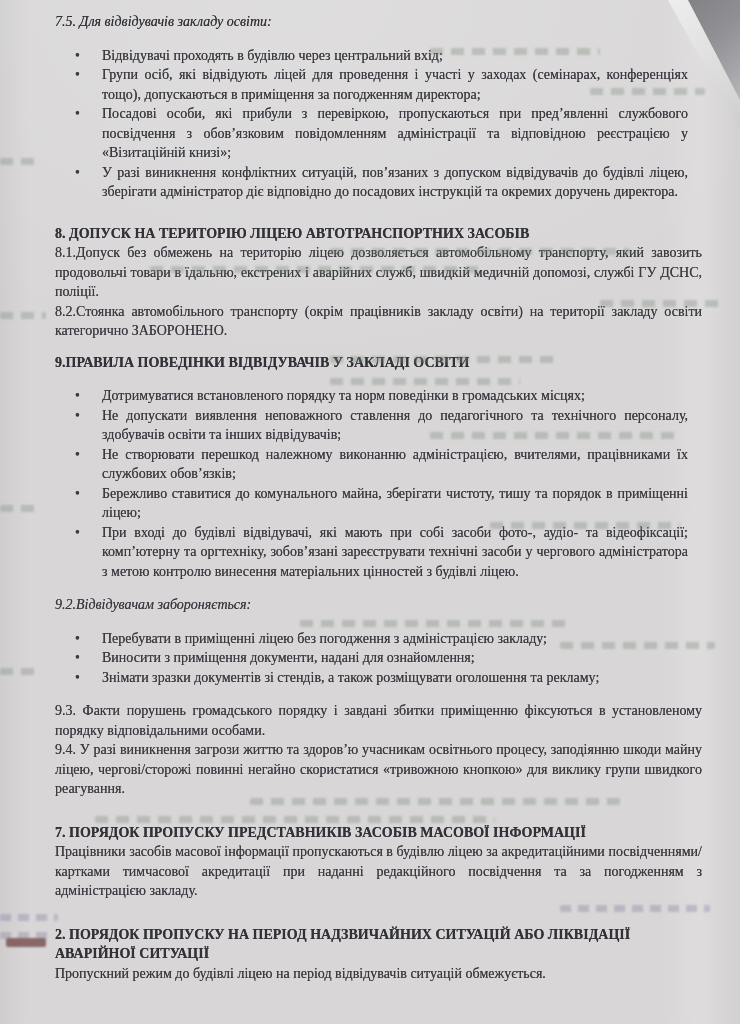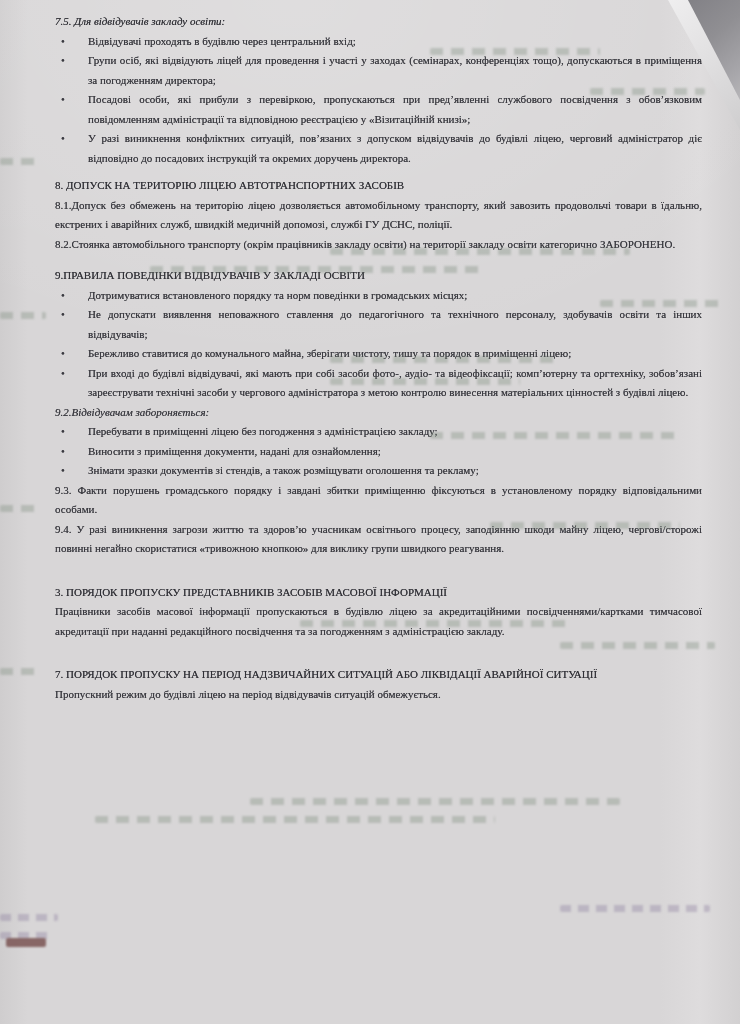--- a/index.html
+++ b/index.html
@@ -22,27 +22,27 @@
     background:linear-gradient(140deg,#efeeef 0%,#e2e1e2 45%,#cfcecf 100%);
   }
   .corner-dark{
     position:absolute;top:0;left:688px;width:52px;height:100px;
     clip-path:polygon(100% 0,100% 100%,0 0);
     background:linear-gradient(140deg,#828186 0%,#908f93 40%,#a5a4a8 75%,#b6b5b8 100%);
   }
   .content{
     position:absolute;top:0;left:0;width:740px;
     padding:12px 38px 0 55px;box-sizing:border-box;
-    color:#3a3a40;font-size:11px;line-height:19.5px;
+    color:#3a3a40;font-size:14px;line-height:19.5px;
     text-shadow:0 0 .6px rgba(58,58,64,.85);
   }
   p{margin:0;text-align:justify;}
-  .h{font-weight:normal;color:#313137;text-align:left;}
+  .h{font-weight:bold;color:#313137;text-align:left;}
   .lead-italic{font-style:italic;}
-  ul{list-style:none;margin:0;padding:0;}
+  ul{list-style:none;margin:14px;padding:0;}
   li{position:relative;padding-left:33px;text-align:justify;}
   li::before{content:"•";position:absolute;left:6px;top:0;color:#3a3a40;}
   .gap8{height:8px;} .gap12{height:12px;} .gap24{height:24px;}
   
   .bleed{
     position:absolute;height:7px;border-radius:2px;
     background:repeating-linear-gradient(90deg, rgba(122,138,122,.34) 0 13px, rgba(122,138,122,0) 13px 21px);
     filter:blur(1.3px);pointer-events:none;
   }
   .bleed.purple{background:repeating-linear-gradient(90deg, rgba(128,112,150,.32) 0 11px, rgba(128,112,150,0) 11px 18px);}
@@ -57,63 +57,64 @@
 <div class="page">
 
   <div class="content">
 
     <section>
       <p class="h lead-italic" style="font-weight:normal;">7.5. Для відвідувачів закладу освіти:</p>
       <ul>
         <li>Відвідувачі проходять в будівлю через центральний вхід;</li>
         <li>Групи осіб, які відвідують ліцей для проведення і участі у заходах (семінарах, конференціях тощо), допускаються в приміщення за погодженням директора;</li>
         <li>Посадові особи, які прибули з перевіркою, пропускаються при пред’явленні службового посвідчення з обов’язковим повідомленням адміністрації та відповідною реєстрацією у «Візитаційній книзі»;</li>
-        <li>У разі виникнення конфліктних ситуацій, пов’язаних з допуском відвідувачів до будівлі ліцею, черговий адміністратор діє відповідно до посадових інструкцій та окремих доручень директора.</li>
+        <li>У разі виникнення конфліктних ситуацій, пов’язаних з допуском відвідувачів до будівлі ліцею, зберігати адміністратор діє відповідно до посадових інструкцій та окремих доручень директора.</li>
       </ul>
     </section>
 
     <div class="gap8"></div>
 
     <section>
       <p class="h">8. ДОПУСК НА ТЕРИТОРІЮ ЛІЦЕЮ АВТОТРАНСПОРТНИХ ЗАСОБІВ</p>
       <p>8.1.Допуск без обмежень на територію ліцею дозволяється автомобільному транспорту, який завозить продовольчі товари в їдальню, екстрених і аварійних служб, швидкій медичній допомозі, службі ГУ ДСНС, поліції.</p>
       <p>8.2.Стоянка автомобільного транспорту (окрім працівників закладу освіти) на території закладу освіти категорично ЗАБОРОНЕНО.</p>
     </section>
 
     <div class="gap12"></div>
 
     <section>
       <p class="h">9.ПРАВИЛА ПОВЕДІНКИ ВІДВІДУВАЧІВ У ЗАКЛАДІ ОСВІТИ</p>
       <ul>
         <li>Дотримуватися встановленого порядку та норм поведінки в громадських місцях;</li>
         <li>Не допускати виявлення неповажного ставлення до педагогічного та технічного персоналу, здобувачів освіти та інших відвідувачів;</li>
+        <li>Не створювати перешкод належному виконанню адміністрацією, вчителями, працівниками їх службових обов’язків;</li>
         <li>Бережливо ставитися до комунального майна, зберігати чистоту, тишу та порядок в приміщенні ліцею;</li>
         <li>При вході до будівлі відвідувачі, які мають при собі засоби фото-, аудіо- та відеофіксації; комп’ютерну та оргтехніку, зобов’язані зареєструвати технічні засоби у чергового адміністратора з метою контролю винесення матеріальних цінностей з будівлі ліцею.</li>
       </ul>
       <p class="lead-italic">9.2.Відвідувачам  забороняється:</p>
       <ul>
         <li>Перебувати в приміщенні ліцею  без погодження з адміністрацією закладу;</li>
         <li>Виносити з приміщення документи, надані для ознайомлення;</li>
         <li>Знімати зразки документів зі стендів, а також розміщувати оголошення та рекламу;</li>
       </ul>
       <p>9.3. Факти порушень громадського порядку і завдані збитки приміщенню фіксуються в установленому порядку відповідальними особами.</p>
       <p>9.4. У разі виникнення загрози життю та здоров’ю учасникам освітнього процесу, заподіянню шкоди майну ліцею, чергові/сторожі повинні негайно скористатися «тривожною кнопкою» для виклику групи швидкого реагування.</p>
     </section>
 
     <div class="gap24"></div>
 
     <section>
-      <p class="h">3. ПОРЯДОК ПРОПУСКУ ПРЕДСТАВНИКІВ ЗАСОБІВ МАСОВОЇ ІНФОРМАЦІЇ</p>
+      <p class="h">7. ПОРЯДОК ПРОПУСКУ ПРЕДСТАВНИКІВ ЗАСОБІВ МАСОВОЇ ІНФОРМАЦІЇ</p>
       <p>Працівники засобів масової інформації пропускаються в будівлю ліцею за акредитаційними посвідченнями/картками тимчасової акредитації при наданні редакційного посвідчення та за погодженням з адміністрацією закладу.</p>
     </section>
 
     <div class="gap24"></div>
 
     <section>
-      <p class="h">7. ПОРЯДОК ПРОПУСКУ НА ПЕРІОД НАДЗВИЧАЙНИХ СИТУАЦІЙ АБО ЛІКВІДАЦІЇ АВАРІЙНОЇ СИТУАЦІЇ</p>
+      <p class="h">2. ПОРЯДОК ПРОПУСКУ НА ПЕРІОД НАДЗВИЧАЙНИХ СИТУАЦІЙ АБО ЛІКВІДАЦІЇ АВАРІЙНОЇ СИТУАЦІЇ</p>
       <p>Пропускний режим до будівлі ліцею на період відвідувачів ситуацій обмежується.</p>
     </section>
 
   </div>
 
   <div class="bleed" style="left:430px;top:48px;width:170px;"></div>
   <div class="bleed" style="left:590px;top:88px;width:115px;"></div>
   <div class="bleed" style="left:0px;top:158px;width:40px;"></div>
   <div class="bleed" style="left:330px;top:248px;width:300px;"></div>
   <div class="bleed" style="left:150px;top:266px;width:330px;"></div>

